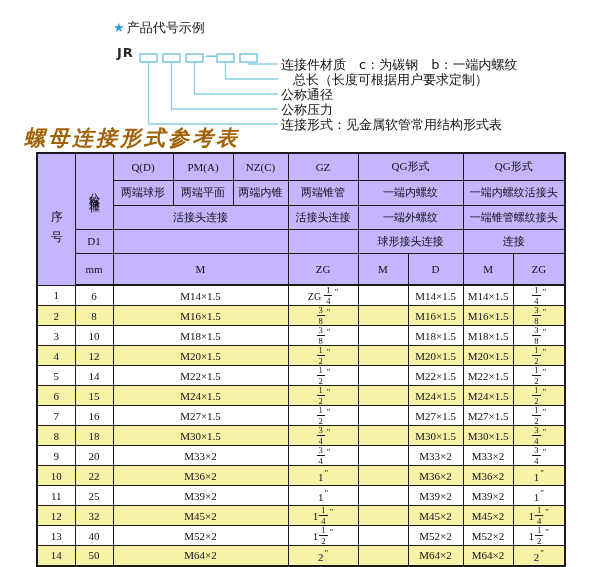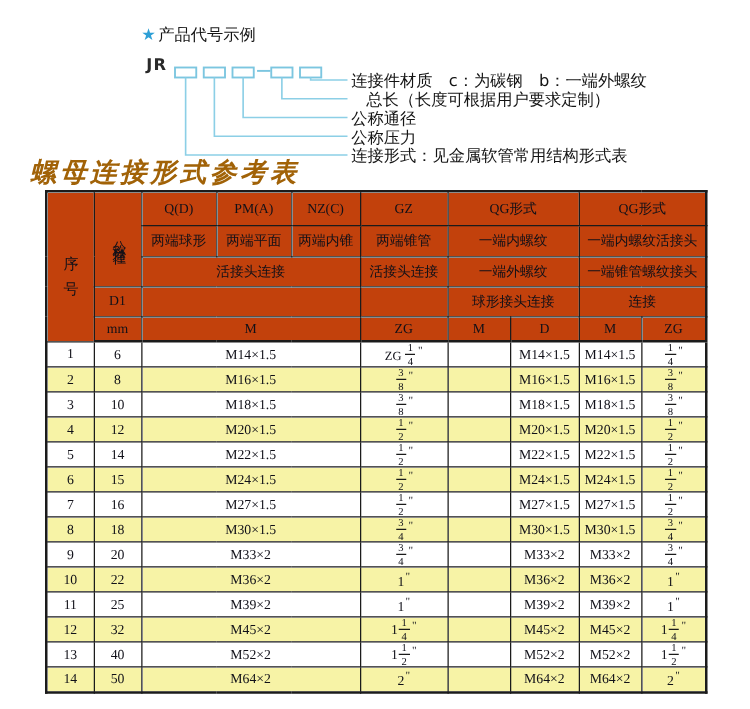--- a/index.html
+++ b/index.html
@@ -42,21 +42,21 @@
     position:absolute; left:36px; top:152px; width:528px;
     border-collapse:collapse; table-layout:fixed;
     border:2px solid #1b1b1b;
   }
   table.ref td {
     border:1px solid #1b1b1b;
     text-align:center; vertical-align:middle;
     font-size:11px; padding:0; overflow:hidden; white-space:nowrap;
     color:#101018;
   }
-  thead td { background:#c2410c; }
+  thead td { background:#c4b5fd; }
   thead tr:last-child td { border-bottom:2px solid #1b1b1b; }
   tbody tr { height:20px; background:#ffffff; }
   tbody tr.alt { background:#f7f3a6; }
   tbody tr.alt td { background:#f7f3a6; }
 
   .vert {
     display:inline-block;
     writing-mode:vertical-lr; text-orientation:upright;
   }
   .v-serial { letter-spacing:22px; font-size:12px; padding-top:8px; }
@@ -88,21 +88,21 @@
   <polyline points="171.5,62 171.5,109 278,109" fill="none" stroke="#8ccfe6" stroke-width="1.3"></polyline>
   <polyline points="148.5,62 148.5,124 278,124" fill="none" stroke="#8ccfe6" stroke-width="1.3"></polyline>
 </svg>
 
 <div class="dg-label" style="left:113px; top:19px;">
   <span class="star">★</span><span>产品代号示例</span>
 </div>
 <div class="jr">JR</div>
 <div class="dash-sep">—</div>
 
-<div class="dg-label" style="left:281px; top:56px;">连接件材质　c：为碳钢　b：一端外螺纹</div>
+<div class="dg-label" style="left:281px; top:56px;">连接件材质　c：为碳钢　b：一端内螺纹</div>
 <div class="dg-label" style="left:293px; top:71px;">总长（长度可根据用户要求定制）</div>
 <div class="dg-label" style="left:281px; top:86px;">公称通径</div>
 <div class="dg-label" style="left:281px; top:101px;">公称压力</div>
 <div class="dg-label" style="left:281px; top:116px;">连接形式：见金属软管常用结构形式表</div>
 
 <div class="tbl-title">螺母连接形式参考表</div>
 
 <table class="ref">
   <colgroup>
     <col style="width:38px">
@@ -141,21 +141,21 @@
       <td colspan="2">一端外螺纹</td>
       <td colspan="2">一端锥管螺纹接头</td>
     </tr>
     <tr style="height:24px;padding-left:42px;">
       <td>D1</td>
       <td colspan="3"></td>
       <td></td>
       <td colspan="2">球形接头连接</td>
       <td colspan="2">连接</td>
     </tr>
-    <tr style="height:20px;">
+    <tr style="height:32px;">
       <td>mm</td>
       <td colspan="3">M</td>
       <td>ZG</td>
       <td>M</td>
       <td>D</td>
       <td>M</td>
       <td>ZG</td>
     </tr>
   </thead>
   <tbody>

